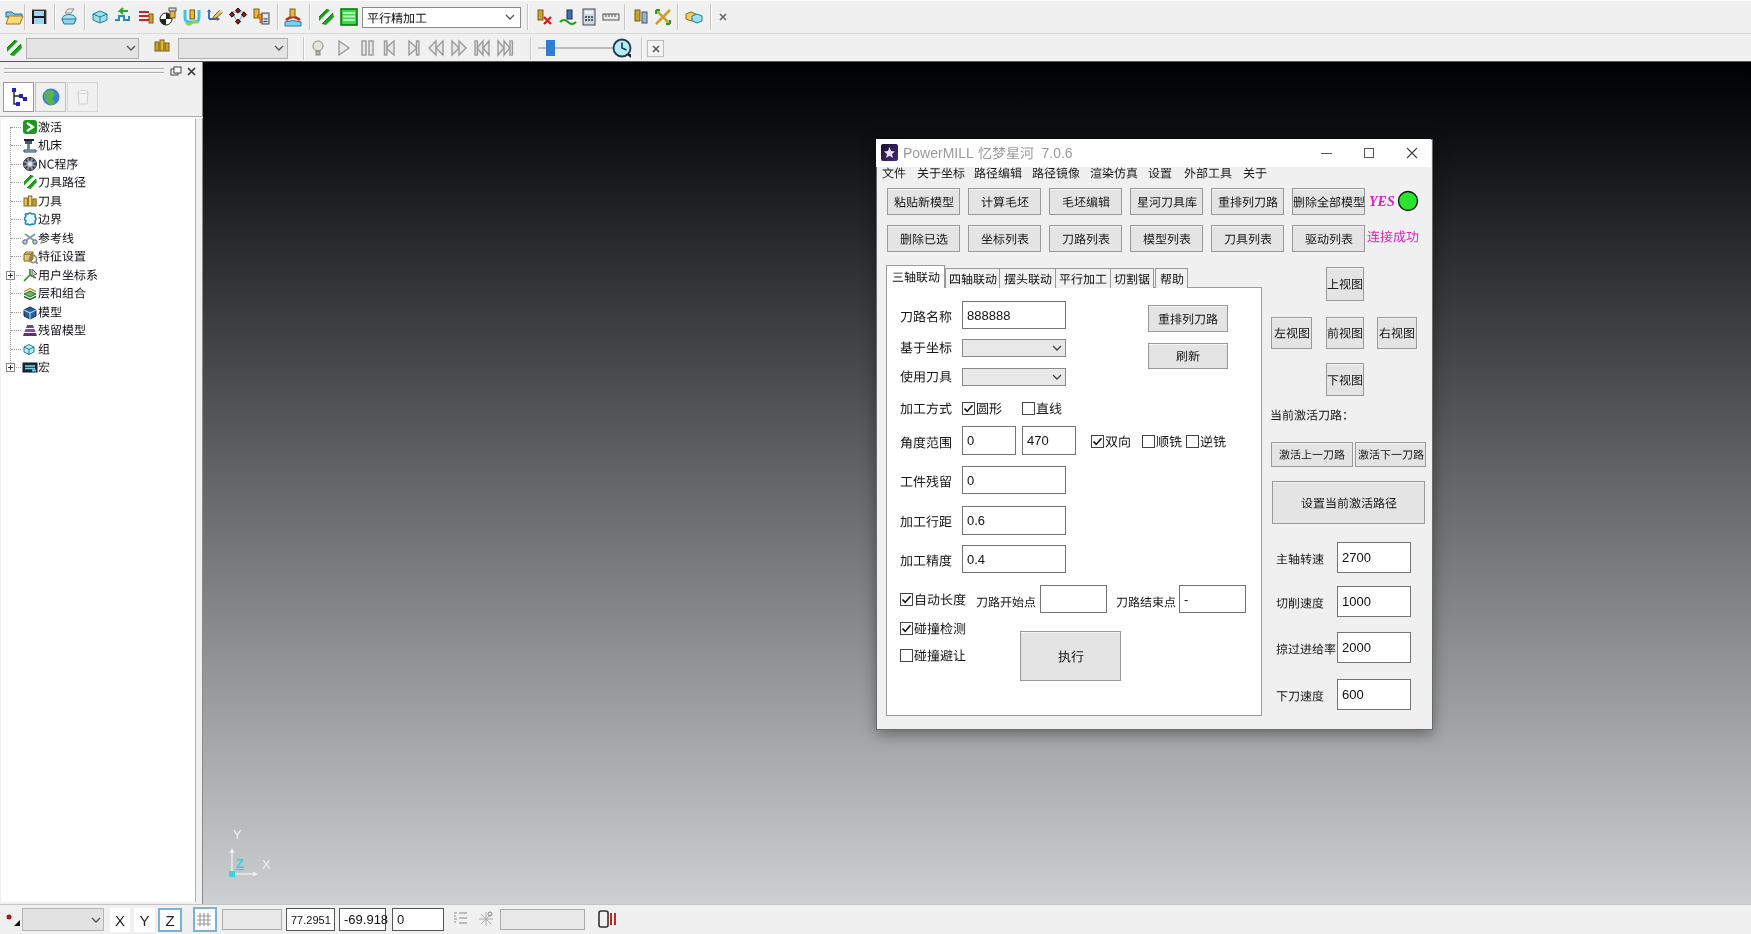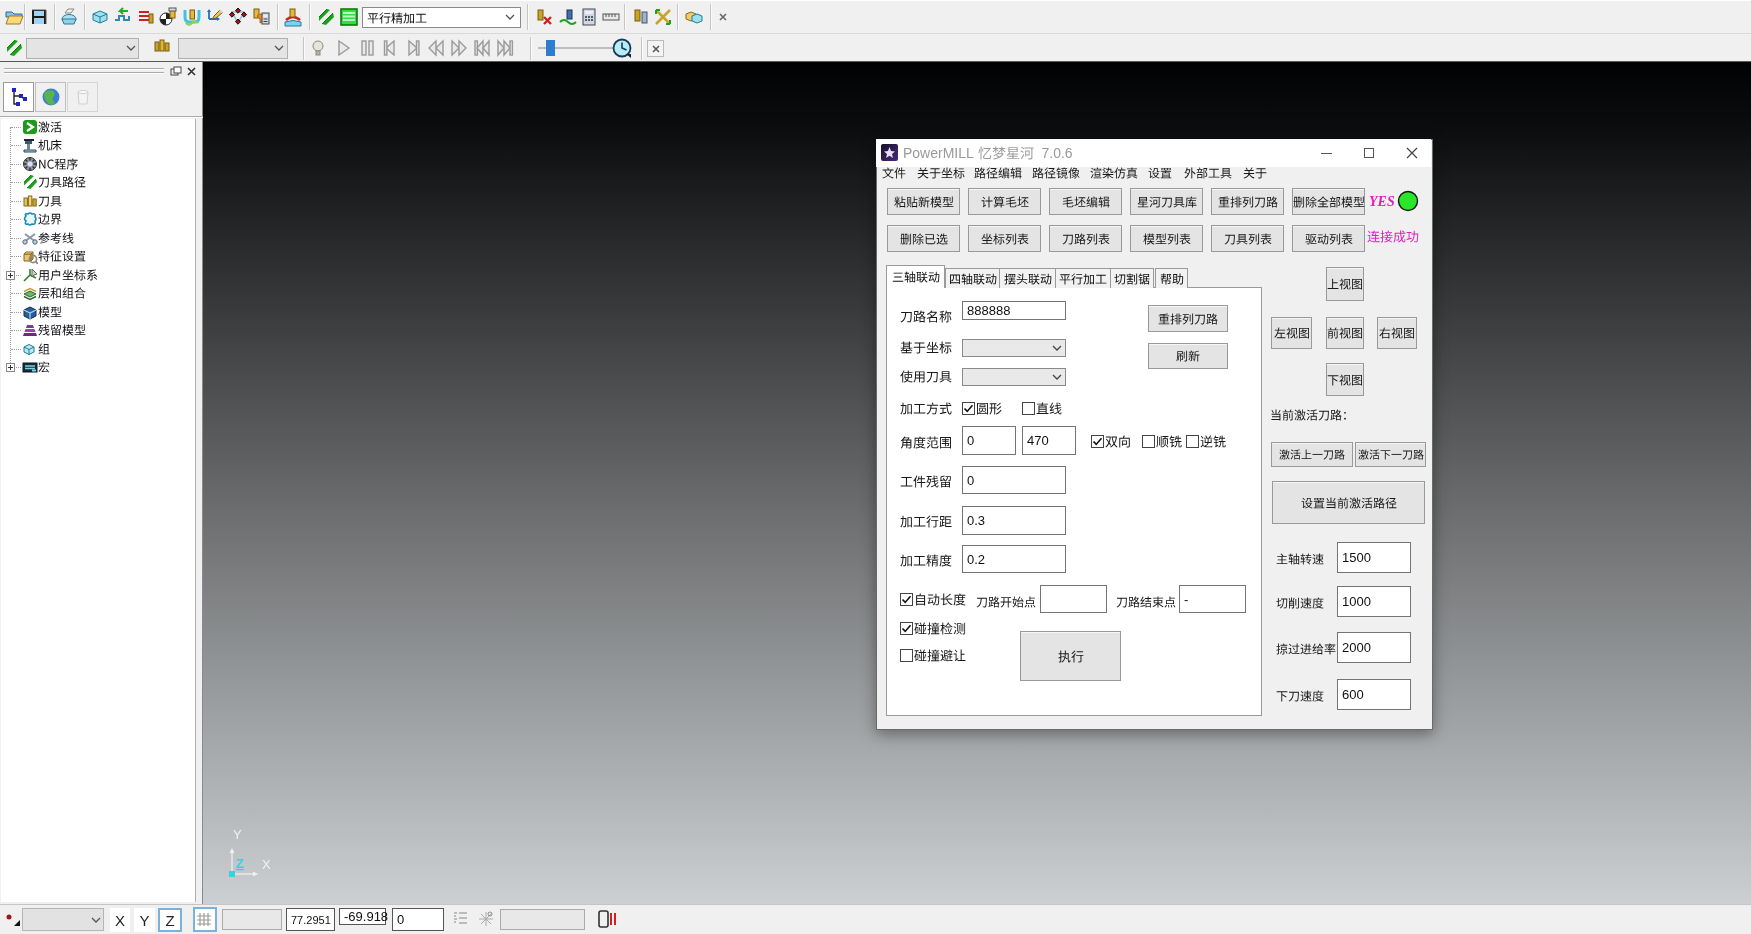--- a/index.html
+++ b/index.html
@@ -677,21 +677,21 @@
       </svg>
     </div>
     <div class="lbl" style="left:24px;top:169px;height:17px">
       <svg class="ck" style="width:52.0px;height:13px;color:#1a1a1a" viewBox="0 -880 4000 1000">
         <use href="#g5200" x="0"></use>
         <use href="#g8DEF" x="1000"></use>
         <use href="#g540D" x="2000"></use>
         <use href="#g79F0" x="3000"></use>
       </svg>
     </div>
-    <div class="inp" style="left:86px;top:162px;width:104px;height:19px">888888</div>
+    <div class="inp" style="left:86px;top:162px;width:104px;height:28px">888888</div>
     <div class="btn" style="left:272px;top:166px;width:80px;height:27px">
       <svg class="ck" style="width:60.0px;height:12px;color:#1a1a1a" viewBox="0 -880 5000 1000">
         <use href="#g91CD" x="0"></use>
         <use href="#g6392" x="1000"></use>
         <use href="#g5217" x="2000"></use>
         <use href="#g5200" x="3000"></use>
         <use href="#g8DEF" x="4000"></use>
       </svg>
     </div>
     <div class="lbl" style="left:24px;top:200px;height:17px">
@@ -793,30 +793,30 @@
     </div>
     <div class="inp" style="left:86px;top:327px;width:104px;height:28px">0</div>
     <div class="lbl" style="left:24px;top:374px;height:17px">
       <svg class="ck" style="width:52.0px;height:13px;color:#1a1a1a" viewBox="0 -880 4000 1000">
         <use href="#g52A0" x="0"></use>
         <use href="#g5DE5" x="1000"></use>
         <use href="#g884C" x="2000"></use>
         <use href="#g8DDD" x="3000"></use>
       </svg>
     </div>
-    <div class="inp" style="left:86px;top:367px;width:104px;height:29px">0.3</div>
+    <div class="inp" style="left:86px;top:367px;width:104px;height:29px">0.6</div>
     <div class="lbl" style="left:24px;top:413px;height:17px">
       <svg class="ck" style="width:52.0px;height:13px;color:#1a1a1a" viewBox="0 -880 4000 1000">
         <use href="#g52A0" x="0"></use>
         <use href="#g5DE5" x="1000"></use>
         <use href="#g7CBE" x="2000"></use>
         <use href="#g5EA6" x="3000"></use>
       </svg>
     </div>
-    <div class="inp" style="left:86px;top:406px;width:104px;height:28px">0.2</div>
+    <div class="inp" style="left:86px;top:406px;width:104px;height:28px">0.4</div>
     <div class="cb" style="left:24px;top:454px"></div>
     <svg class="abs" style="left:25px;top:455px" width="11" height="11" viewBox="0 0 11 11">
       <path d="M1.5 5.5 L4.2 8.4 L9.5 2.2" fill="none" stroke="#111" stroke-width="1.6"></path>
     </svg>
     <div class="lbl" style="left:38px;top:452px;height:17px">
       <svg class="ck" style="width:52.0px;height:13px;color:#1a1a1a" viewBox="0 -880 4000 1000">
         <use href="#g81EA" x="0"></use>
         <use href="#g52A8" x="1000"></use>
         <use href="#g957F" x="2000"></use>
         <use href="#g5EA6" x="3000"></use>
@@ -948,21 +948,21 @@
       </svg>
     </div>
     <div class="lbl" style="left:400px;top:412px;height:16px">
       <svg class="ck" style="width:48.0px;height:12px;color:#1a1a1a" viewBox="0 -880 4000 1000">
         <use href="#g4E3B" x="0"></use>
         <use href="#g8F74" x="1000"></use>
         <use href="#g8F6C" x="2000"></use>
         <use href="#g901F" x="3000"></use>
       </svg>
     </div>
-    <div class="inp" style="left:461px;top:403px;width:74px;height:31px">1500</div>
+    <div class="inp" style="left:461px;top:403px;width:74px;height:31px">2700</div>
     <div class="lbl" style="left:400px;top:456px;height:16px">
       <svg class="ck" style="width:48.0px;height:12px;color:#1a1a1a" viewBox="0 -880 4000 1000">
         <use href="#g5207" x="0"></use>
         <use href="#g524A" x="1000"></use>
         <use href="#g901F" x="2000"></use>
         <use href="#g5EA6" x="3000"></use>
       </svg>
     </div>
     <div class="inp" style="left:461px;top:447px;width:74px;height:31px">1000</div>
     <div class="lbl" style="left:400px;top:502px;height:16px">
@@ -997,21 +997,21 @@
     </svg>
     <div class="abs" style="left:110px;top:908px;width:20px;height:24px;background:#fff;border:1px solid #fff;display:flex;align-items:center;justify-content:center;font-size:15px;color:#222">X</div>
     <div class="abs" style="left:134px;top:908px;width:21px;height:24px;background:#fff;border:1px solid #fff;display:flex;align-items:center;justify-content:center;font-size:15px;color:#222">Y</div>
     <div class="abs" style="left:158px;top:908px;width:24px;height:24px;background:#fff;border:2px solid #7ab2dd;display:flex;align-items:center;justify-content:center;font-size:15px;color:#222">Z</div>
     <div class="abs" style="left:193px;top:907px;width:24px;height:25px;background:#fff;border:2px solid #7ab2dd"></div>
     <svg class="abs" style="left:196px;top:911px" width="16" height="16" viewBox="0 0 16 16">
       <path d="M1 5 h14 M1 9 h14 M1 13 h14 M4 2 v13 M8 2 v13 M12 2 v13" stroke="#9a9a9a" stroke-width="1.2" fill="none"></path>
     </svg>
     <div class="abs" style="left:222px;top:909px;width:60px;height:21px;background:#e8e8e8;border:1px solid #aaa"></div>
     <div class="inp" style="left:286px;top:908px;width:49px;height:23px;border-color:#555;font-size:11px">77.2951</div>
-    <div class="inp" style="left:339px;top:908px;width:47px;height:17px;border-color:#555;font-size:13px">-69.918</div>
+    <div class="inp" style="left:339px;top:908px;width:47px;height:23px;border-color:#555;font-size:13px">-69.918</div>
     <div class="inp" style="left:392px;top:908px;width:52px;height:23px;border-color:#555;font-size:13px">0</div>
     <svg class="abs" style="left:452px;top:910px" width="18" height="18" viewBox="0 0 18 18">
       <path d="M2 3 l3 0 M2 6 l2 0 M2 9 l3 0 M2 12 l2 0 M7 3 h8 M7 8 h8 M7 13 h8" stroke="#888" stroke-width="1.2"></path>
     </svg>
     <svg class="abs" style="left:477px;top:910px" width="18" height="18" viewBox="0 0 18 18">
       <path d="M9 2 V16 M2 9 H16 M4 4 L14 14 M14 4 L4 14" stroke="#aaa" stroke-width="1"></path>
       <circle cx="13" cy="4" r="2" fill="none" stroke="#888"></circle>
     </svg>
     <div class="abs" style="left:500px;top:909px;width:85px;height:21px;background:#e8e8e8;border:1px solid #aaa"></div>
     <svg class="abs" style="left:597px;top:909px" width="22" height="20" viewBox="0 0 22 20">

